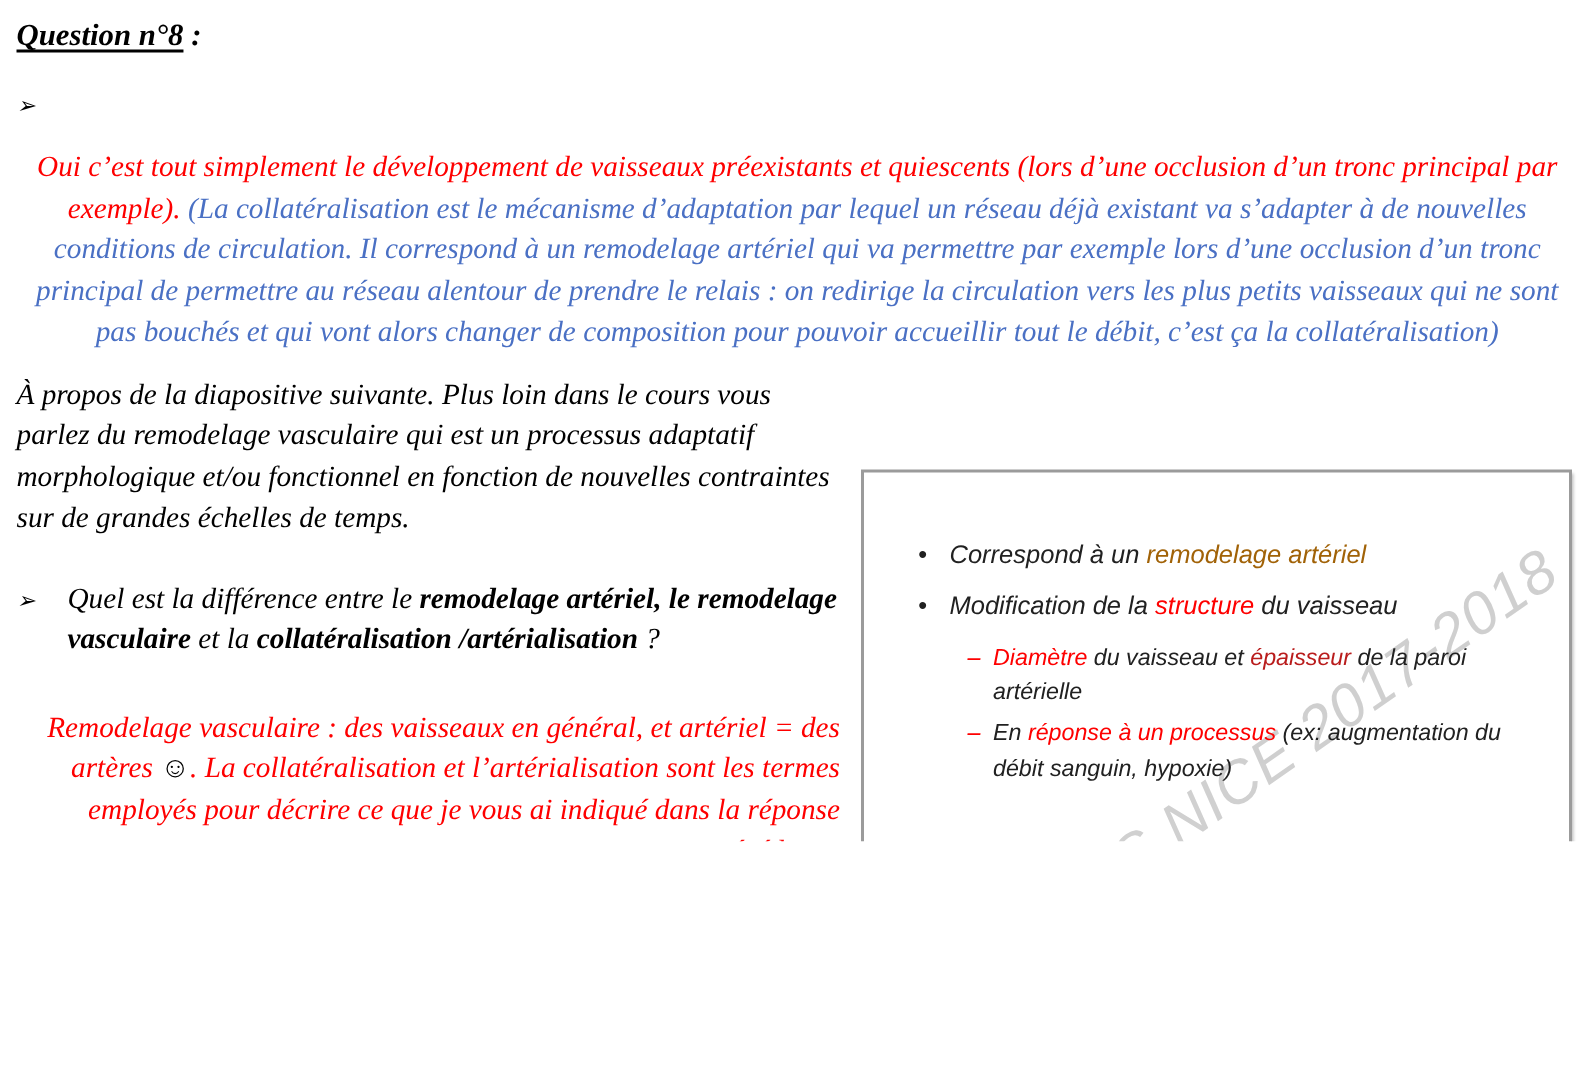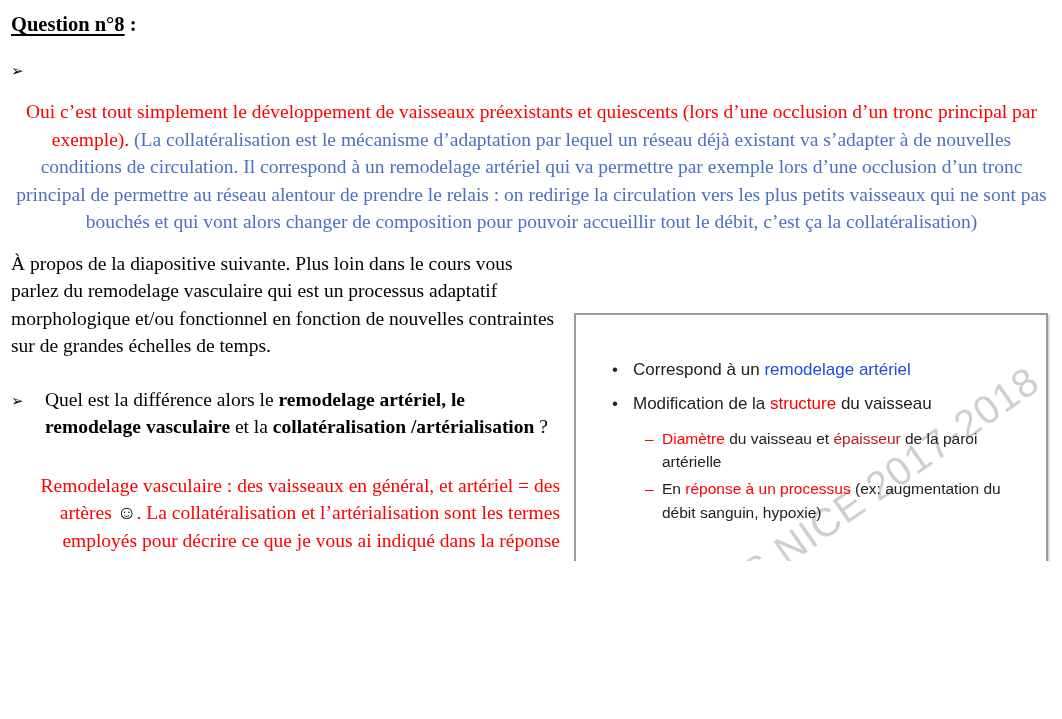--- a/index.html
+++ b/index.html
@@ -5,20 +5,21 @@
   html, body { margin: 0; padding: 0; background: #ffffff; }
   .page {
     position: relative;
     width: 1062px;
     height: 561px;
     background: #ffffff;
     font-family: "Liberation Serif", serif;
     font-size: 19.5px;
     color: #000000;
     overflow: hidden;
+    font-style: italic;
   }
   .content {
     position: absolute;
     left: 11px;
     top: 0;
     width: 1041px;
   }
   .q-heading {
     margin: 12px 0 0 0;
     font-size: 20.5px;
@@ -111,34 +112,34 @@
 
       <p class="q8-answer"><span style="color: rgb(254, 0, 0);">Oui c’est tout simplement le développement de vaisseaux préexistants et quiescents (lors d’une occlusion d’un tronc principal par exemple). </span><span style="color: rgb(74, 112, 196);">(La collatéralisation est le mécanisme d’adaptation par lequel un réseau déjà existant va s’adapter à de nouvelles conditions de circulation. Il correspond à un remodelage artériel qui va permettre par exemple lors d’une occlusion d’un tronc principal de permettre au réseau alentour de prendre le relais : on redirige la circulation vers les plus petits vaisseaux qui ne sont pas bouchés et qui vont alors changer de composition pour pouvoir accueillir tout le débit, c’est ça la collatéralisation)</span></p>
     </section>
 
     <section class="q9-col">
 
       <p class="para q9-intro">À propos de la diapositive suivante. Plus loin dans le cours vous parlez du remodelage vasculaire qui est un processus adaptatif morphologique et/ou fonctionnel en fonction de nouvelles contraintes sur de grandes échelles de temps.</p>
 
       <div class="bullet-row q9-bullet">
         <span class="arrow">➢</span>
-        <span><span>Quel est la différence alors le </span><span style="font-weight: bold;">remodelage artériel, le remodelage vasculaire</span><span> et la </span><span style="font-weight: bold;">collatéralisation /artérialisation</span><span> ?</span></span>
+        <span><span>Quel est la différence entre le </span><span style="font-weight: bold;">remodelage artériel, le remodelage vasculaire</span><span> et la </span><span style="font-weight: bold;">collatéralisation /artérialisation</span><span> ?</span></span>
       </div>
 
       <p class="q9-answer"><span style="color: rgb(254, 0, 0);">Remodelage vasculaire : des vaisseaux en général, et artériel = des artères </span><span style="color: rgb(0, 0, 0);">☺</span><span style="color: rgb(254, 0, 0);">. La collatéralisation et l’artérialisation sont les termes employés pour décrire ce que je vous ai indiqué dans la réponse précédente.</span></p>
     </section>
 
   </div>
 
   <div class="slide">
 
     <ul class="slide-list">
       <li class="li1">
         <span class="marker" style="color: rgb(33, 33, 33);">•</span>
-        <span><span>Correspond à un </span><span style="color: #1d4ed8;">remodelage artériel</span></span>
+        <span><span>Correspond à un </span><span style="color: #a16207;">remodelage artériel</span></span>
       </li>
       <li class="li1">
         <span class="marker" style="color: rgb(33, 33, 33);">•</span>
         <span><span>Modification de la </span><span style="color: rgb(254, 0, 0); text-align: right;">structure</span><span> du vaisseau</span></span>
       </li>
       <li class="li2">
         <span class="marker" style="color: rgb(254, 0, 0);">–</span>
         <span><span style="color: rgb(254, 0, 0); margin-top: 28px;">Diamètre</span><span> du vaisseau et </span><span style="color: #b91c1c;">épaisseur</span><span> de la paroi artérielle</span></span>
       </li>
       <li class="li2">

